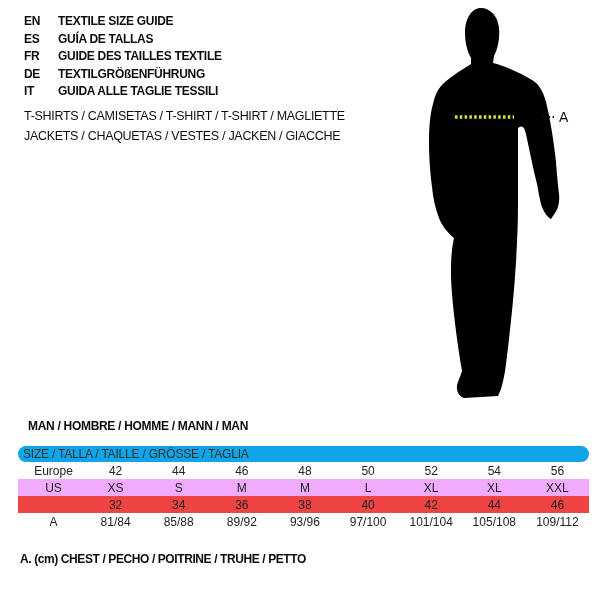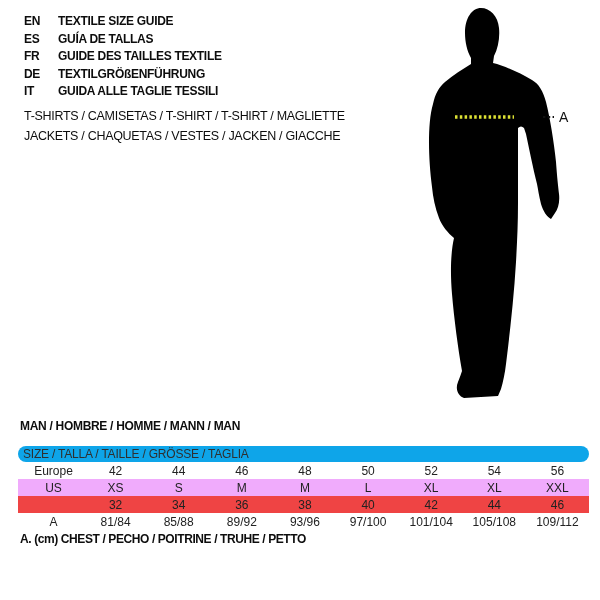--- a/index.html
+++ b/index.html
@@ -32,38 +32,38 @@
     font-weight: 400; font-size: 12.5px; letter-spacing: -0.3px; color: #0d0d0d;
     line-height: 19.5px; white-space: nowrap;
   }
 
   
   .figure-wrap { position: absolute; left: 420px; top: 0; width: 180px; height: 410px; }
   .figure-wrap svg { display: block; }
 
   
   .man-heading {
-    position: absolute; left: 20px; top: 419px;
+    position: absolute; left: 28px; top: 419px;
     font-weight: 700; font-size: 12px; letter-spacing: -0.3px; color: #0d0d0d;
     white-space: nowrap;
   }
 
   
   .size-table { position: absolute; left: 18px; top: 446px; width: 571px; font-size: 12px; }
   .st-header {
     height: 16px; display: flex; align-items: center;
     padding-left: 5px; color: #2f2f2f; letter-spacing: -0.2px;
   }
   .st-row { display: flex; align-items: center; height: 17px; color: #222; }
   .st-label { width: 66px; padding-left: 5px; text-align: center; }
   .st-cell { flex: 1; text-align: center; }
 
   
   .footnote {
-    position: absolute; left: 20px; top: 532px;
+    position: absolute; left: 20px; top: 552px;
     font-weight: 700; font-size: 12px; letter-spacing: -0.4px; color: #0d0d0d;
     white-space: nowrap;
   }
 </style>
 </head>
 <body>
 
 <div class="canvas">
 
   <div class="lang-list">

